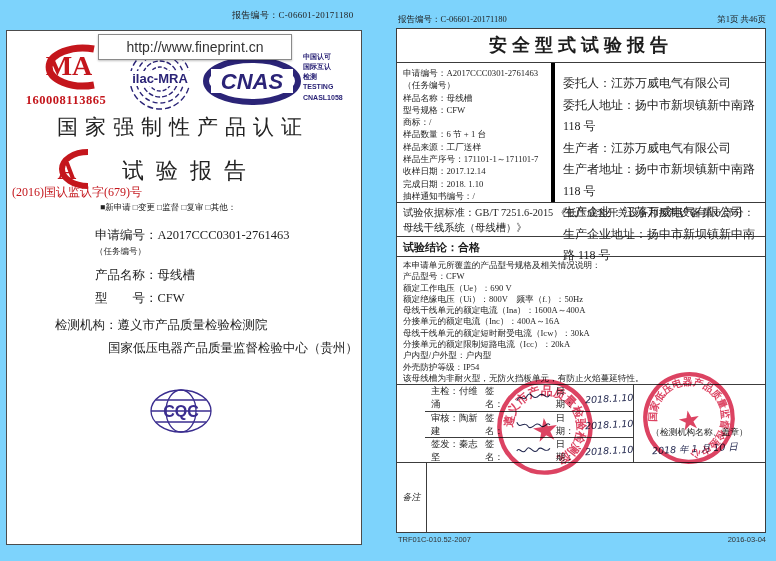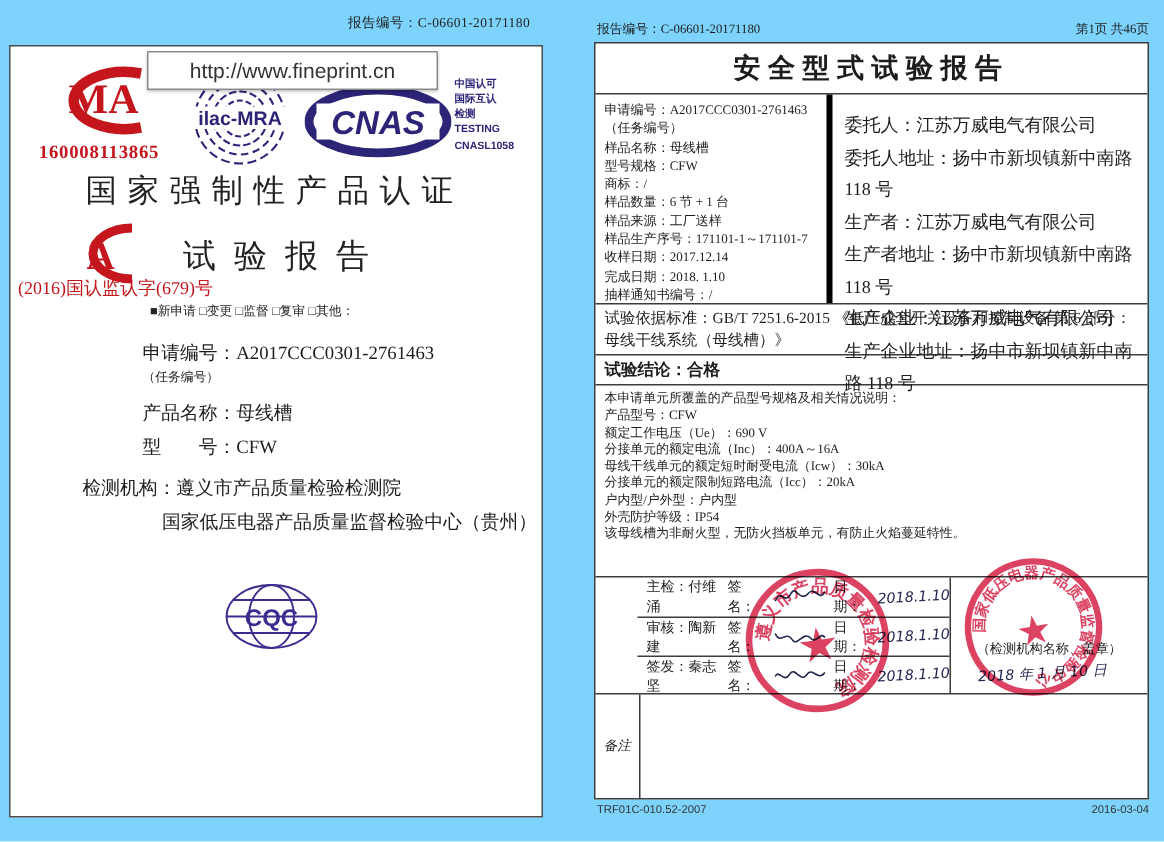--- a/index.html
+++ b/index.html
@@ -169,20 +169,22 @@
       </div>
     </div>
 
     <div class="r-std">试验依据标准：GB/T 7251.6-2015 《低压成套开关设备和控制设备 第 6 部分：母线干线系统（母线槽）》</div>
     <div class="r-con">试验结论：合格</div>
 
     <div class="r-spec">
       <div>本申请单元所覆盖的产品型号规格及相关情况说明：</div>
       <div>产品型号：CFW</div>
       <div>额定工作电压（Ue）：690 V</div>
+      <div>额定绝缘电压（Ui）：800V　频率（f.）：50Hz</div>
+      <div>母线干线单元的额定电流（Ina）：1600A～400A</div>
       <div>分接单元的额定电流（Inc）：400A～16A</div>
       <div>母线干线单元的额定短时耐受电流（Icw）：30kA</div>
       <div>分接单元的额定限制短路电流（Icc）：20kA</div>
       <div>户内型/户外型：户内型</div>
       <div>外壳防护等级：IP54</div>
       <div>该母线槽为非耐火型，无防火挡板单元，有防止火焰蔓延特性。</div>
     </div>
 
     <div class="r-sign">
       <div class="r-sign-l">

